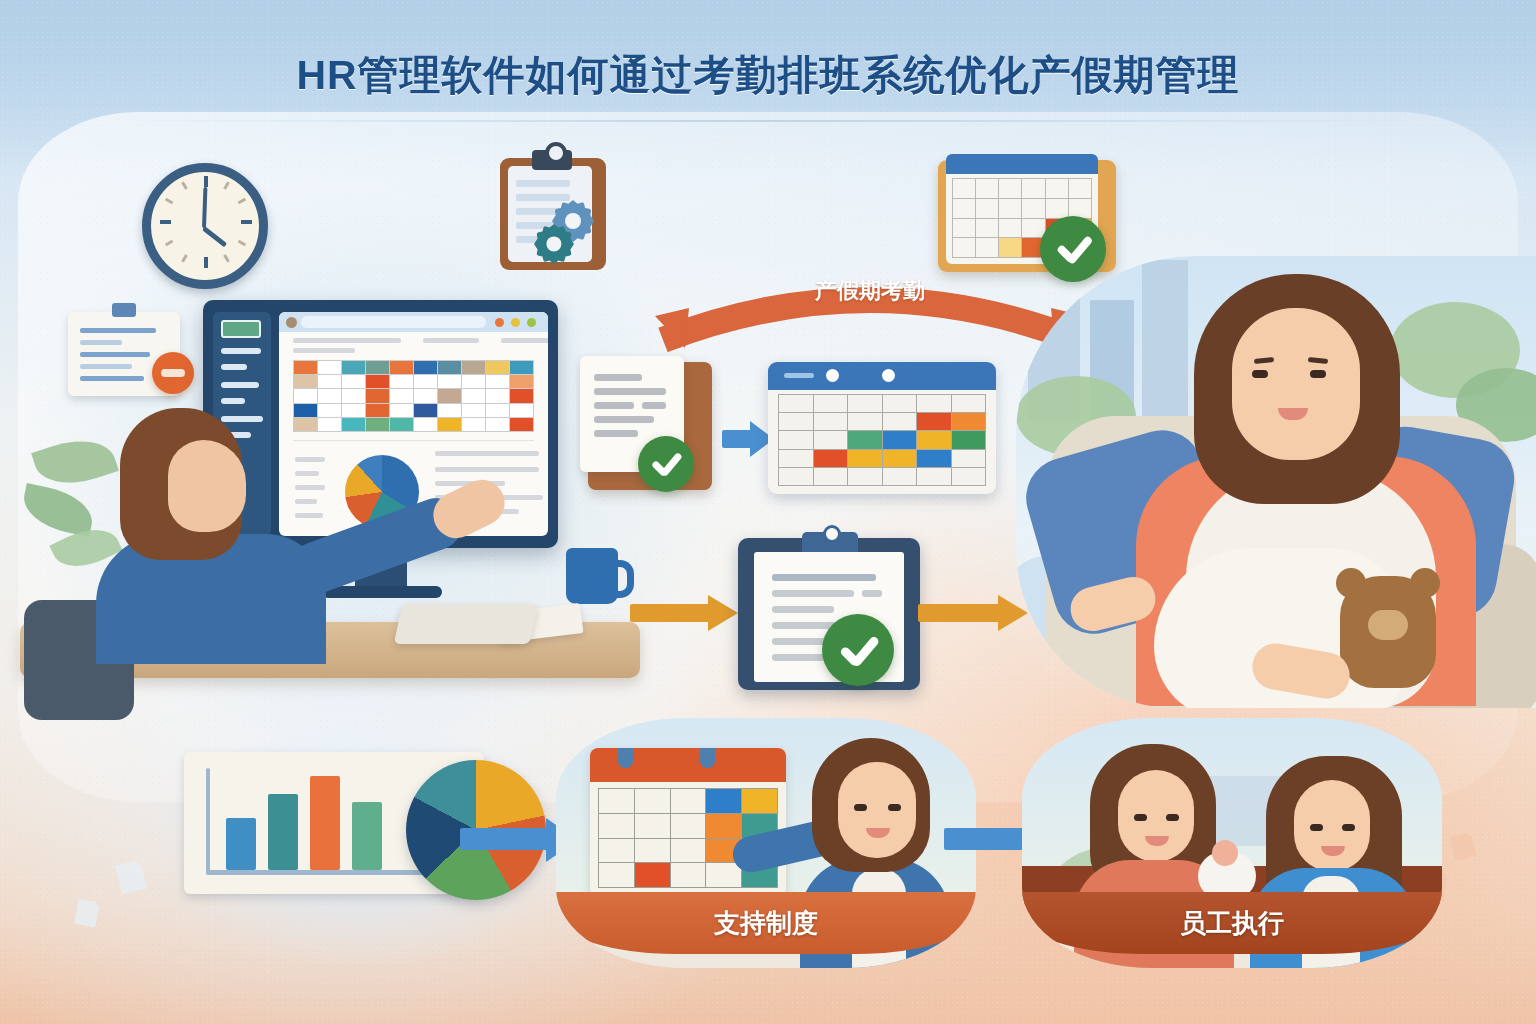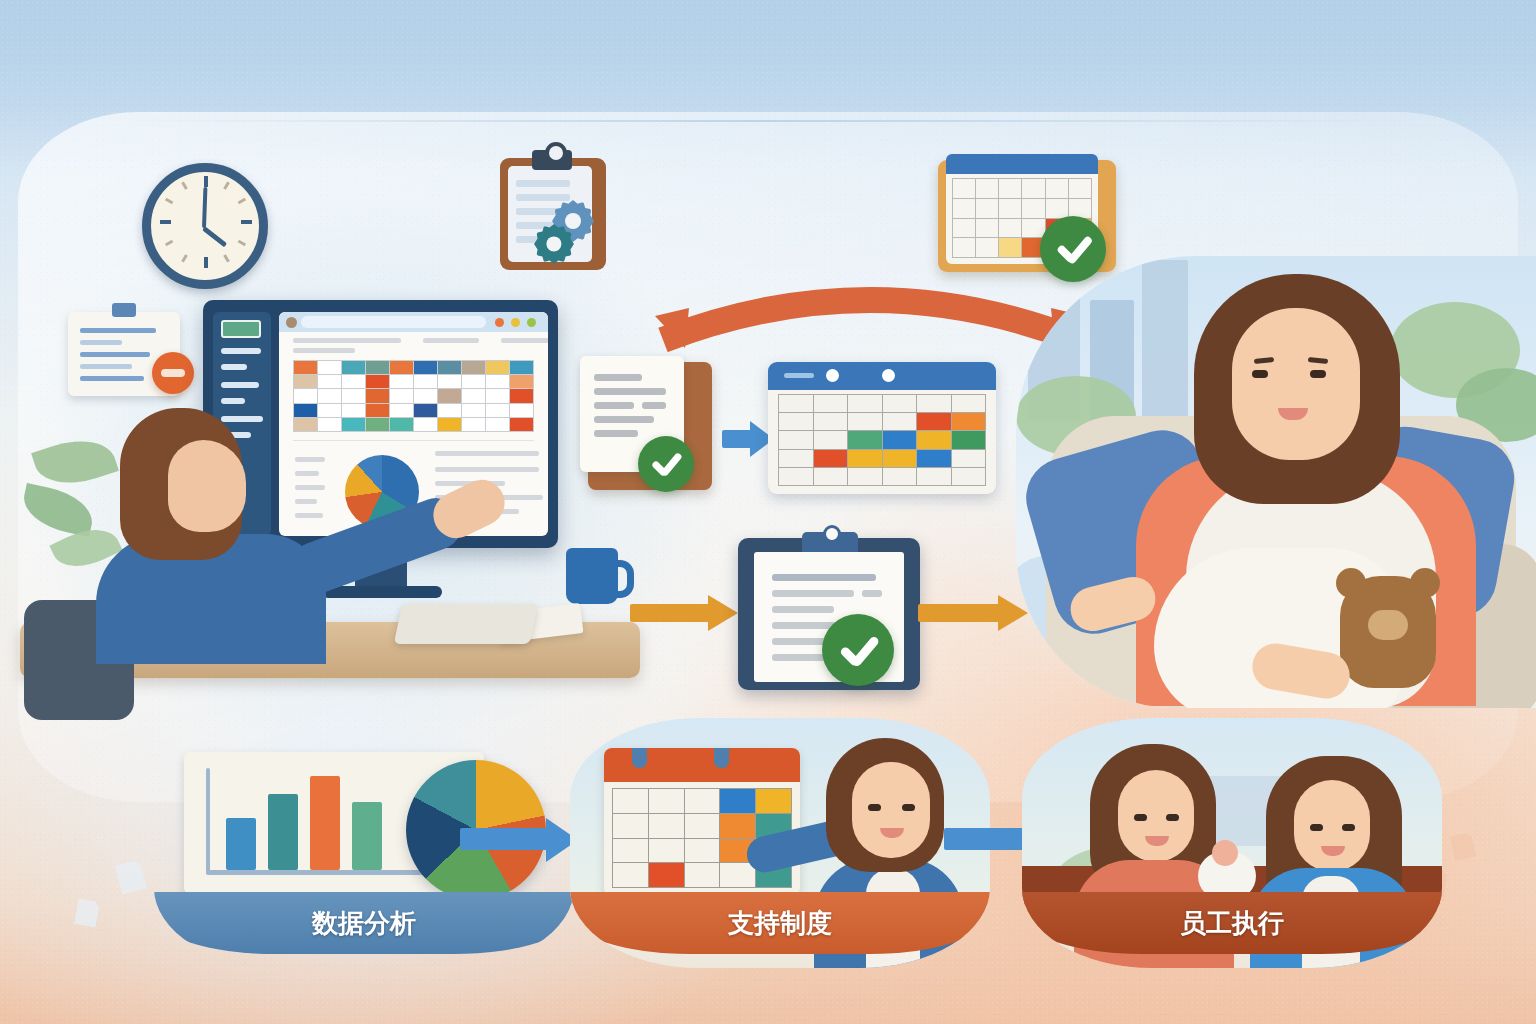--- a/index.html
+++ b/index.html
@@ -263,20 +263,21 @@
   <div class="blob-left"></div>
   <div class="blob-right"></div>
   <div class="bg-noise"></div>
 
   <div class="confetti c1"></div>
   <div class="confetti c2"></div>
   <div class="confetti c3"></div>
   <div class="confetti c4"></div>
   <div class="confetti c5"></div>
 
+  <div class="title">HR管理软件如何通过考勤排班系统优化产假期管理</div>
   <div class="title-rule"></div>
 
   <div class="clock">
     <div class="tick big" style="transform:rotate(0deg)"></div>
     <div class="tick" style="transform:rotate(30deg)"></div>
     <div class="tick" style="transform:rotate(60deg)"></div>
     <div class="tick big" style="transform:rotate(90deg)"></div>
     <div class="tick" style="transform:rotate(120deg)"></div>
     <div class="tick" style="transform:rotate(150deg)"></div>
     <div class="tick big" style="transform:rotate(180deg)"></div>
@@ -301,20 +302,21 @@
     <div class="gear g1"></div>
     <div class="gear g2"></div>
   </div>
 
   <div class="curvearrow">
     <svg width="430" height="100" viewBox="0 0 430 100">
       <path d="M8 88 Q215 8 422 88" stroke="#d9663c" stroke-width="26" fill="none" stroke-linecap="butt"></path>
       <polygon points="0,64 34,56 30,96" fill="#d9663c"></polygon>
       <polygon points="430,64 396,56 400,96" fill="#d9663c"></polygon>
     </svg>
+    <div class="curve-label">产假期考勤</div>
   </div>
 
   <div class="calmini">
     <div class="paper">
       <div class="hdr"></div>
       <div class="cmgrid">
         <div></div>
           <div></div>
           <div></div>
           <div></div>
@@ -586,31 +588,28 @@
     <div class="inner" style="background:radial-gradient(closest-side,#dde9f3,rgba(221,233,243,0));"></div>
     <div class="chartpanel">
       <div class="axis" style="left:22px;top:16px;width:4px;height:106px;"></div>
       <div class="axis" style="left:22px;top:118px;width:258px;height:5px;"></div>
       <div class="bar" style="left:42px;height:52px;background:#3f8fc4;"></div>
       <div class="bar" style="left:84px;height:76px;background:#3c8f93;"></div>
       <div class="bar" style="left:126px;height:94px;background:#e8713c;"></div>
       <div class="bar" style="left:168px;height:68px;background:#5fae8e;"></div>
       <div class="pie2"></div>
     </div>
-    <div class="banner blue">
-      <span>数据分析</span>
-    </div>
   </div>
 
   <div class="arrow" style="left:460px;top:830px;width:120px;">
     <div class="shaft" style="width:92px;height:22px;top:-2px;background:#4a8fd0;"></div>
     <div class="headr" style="left:86px;top:-12px;border-top:22px solid transparent;border-bottom:22px solid transparent;border-left:32px solid #4a8fd0;"></div>
   </div>
 
-  <div class="bcard" style="left:570px;">
+  <div class="bcard" style="left:556px;">
     <div class="inner rscene"></div>
     <div class="cal3">
       <div class="hdr"></div>
       <div class="ring" style="left:28px;"></div>
       <div class="ring" style="left:110px;"></div>
       <div class="c3grid">
         <div></div>
           <div></div>
           <div></div>
           <div style="background:#2f7ec9"></div>

